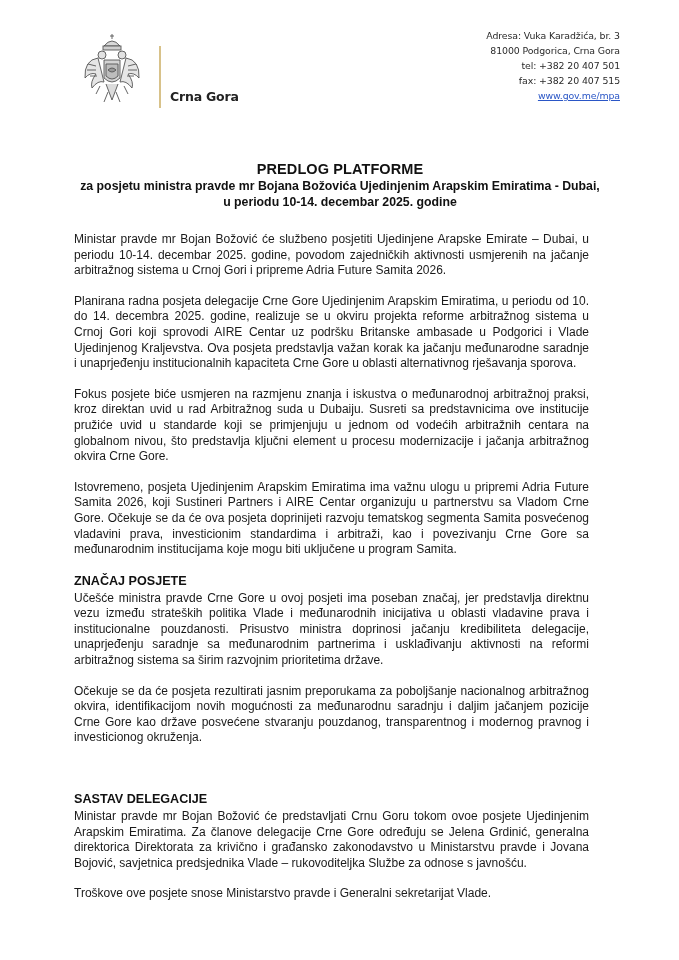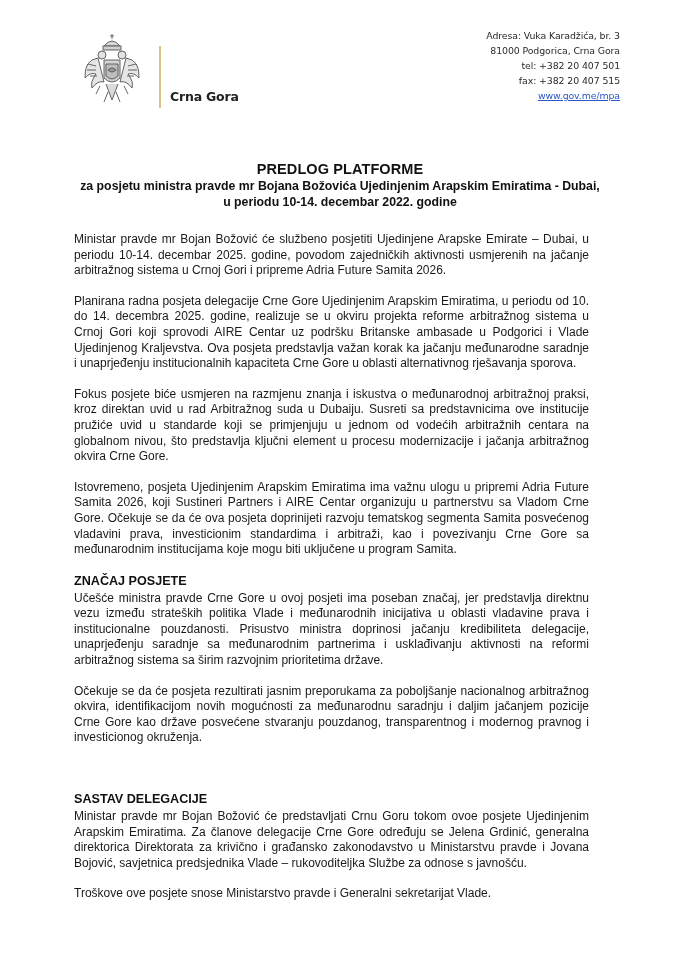--- a/index.html
+++ b/index.html
@@ -156,21 +156,21 @@
     <div>Adresa: Vuka Karadžića, br. 3</div>
     <div>81000 Podgorica, Crna Gora</div>
     <div>tel: +382 20 407 501</div>
     <div>fax: +382 20 407 515</div>
     <div><a>www.gov.me/mpa</a></div>
   </div>
 
   <div class="title-block">
     <div class="title-main">PREDLOG PLATFORME</div>
     <div class="title-sub">za posjetu ministra pravde mr Bojana Božovića Ujedinjenim Arapskim Emiratima - Dubai,</div>
-    <div class="title-sub">u periodu 10-14. decembar 2022. godine</div>
+    <div class="title-sub">u periodu 10-14. decembar 2025. godine</div>
   </div>
 
   <div class="content">
     <p>Ministar pravde mr Bojan Božović će službeno posjetiti Ujedinjene Arapske Emirate – Dubai, u periodu 10-14. decembar 2025. godine, povodom zajedničkih aktivnosti usmjerenih na jačanje arbitražnog sistema u Crnoj Gori i pripreme Adria Future Samita 2026.</p>
     <p>Planirana radna posjeta delegacije Crne Gore Ujedinjenim Arapskim Emiratima, u periodu od 10. do 14. decembra 2025. godine, realizuje se u okviru projekta reforme arbitražnog sistema u Crnoj Gori koji sprovodi AIRE Centar uz podršku Britanske ambasade u Podgorici i Vlade Ujedinjenog Kraljevstva. Ova posjeta predstavlja važan korak ka jačanju međunarodne saradnje i unaprjeđenju institucionalnih kapaciteta Crne Gore u oblasti alternativnog rješavanja sporova.</p>
     <p>Fokus posjete biće usmjeren na razmjenu znanja i iskustva o međunarodnoj arbitražnoj praksi, kroz direktan uvid u rad Arbitražnog suda u Dubaiju. Susreti sa predstavnicima ove institucije pružiće uvid u standarde koji se primjenjuju u jednom od vodećih arbitražnih centara na globalnom nivou, što predstavlja ključni element u procesu modernizacije i jačanja arbitražnog okvira Crne Gore.</p>
     <p>Istovremeno, posjeta Ujedinjenim Arapskim Emiratima ima važnu ulogu u pripremi Adria Future Samita 2026, koji Sustineri Partners i AIRE Centar organizuju u partnerstvu sa Vladom Crne Gore. Očekuje se da će ova posjeta doprinijeti razvoju tematskog segmenta Samita posvećenog vladavini prava, investicionim standardima i arbitraži, kao i povezivanju Crne Gore sa međunarodnim institucijama koje mogu biti uključene u program Samita.</p>
 
     <div class="section-heading">ZNAČAJ POSJETE</div>
     <p>Učešće ministra pravde Crne Gore u ovoj posjeti ima poseban značaj, jer predstavlja direktnu vezu između strateških politika Vlade i međunarodnih inicijativa u oblasti vladavine prava i institucionalne pouzdanosti. Prisustvo ministra doprinosi jačanju kredibiliteta delegacije, unaprjeđenju saradnje sa međunarodnim partnerima i usklađivanju aktivnosti na reformi arbitražnog sistema sa širim razvojnim prioritetima države.</p>

